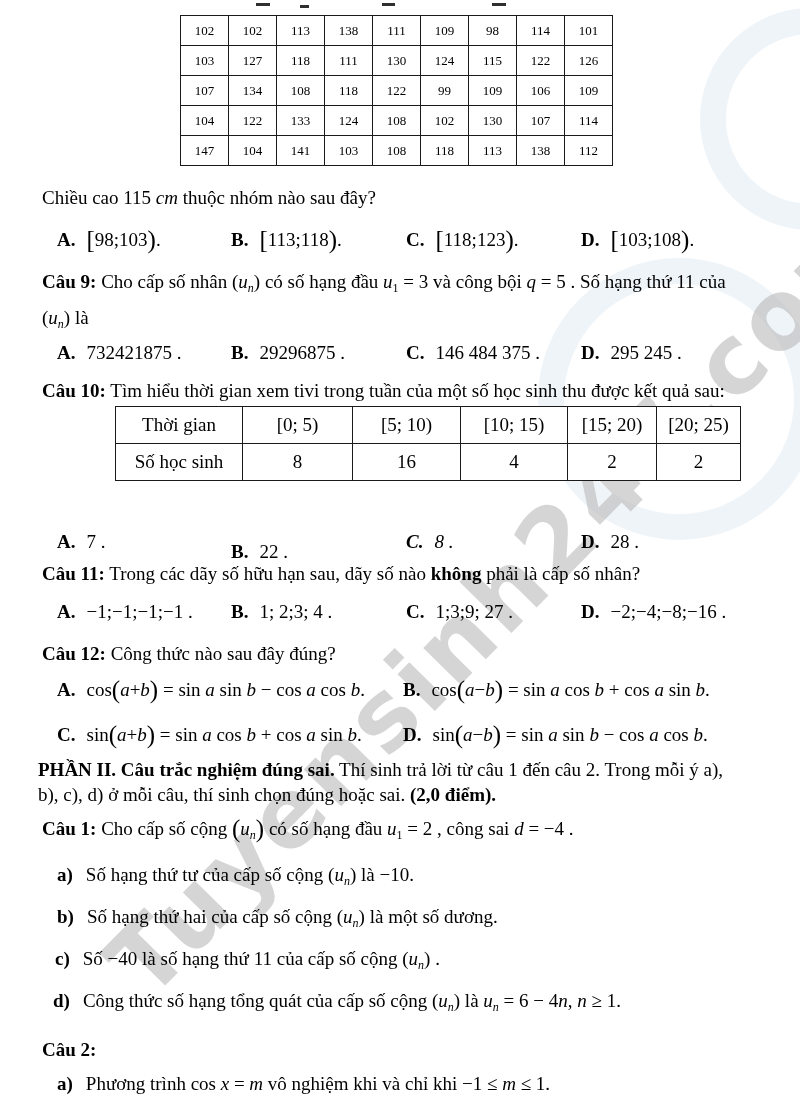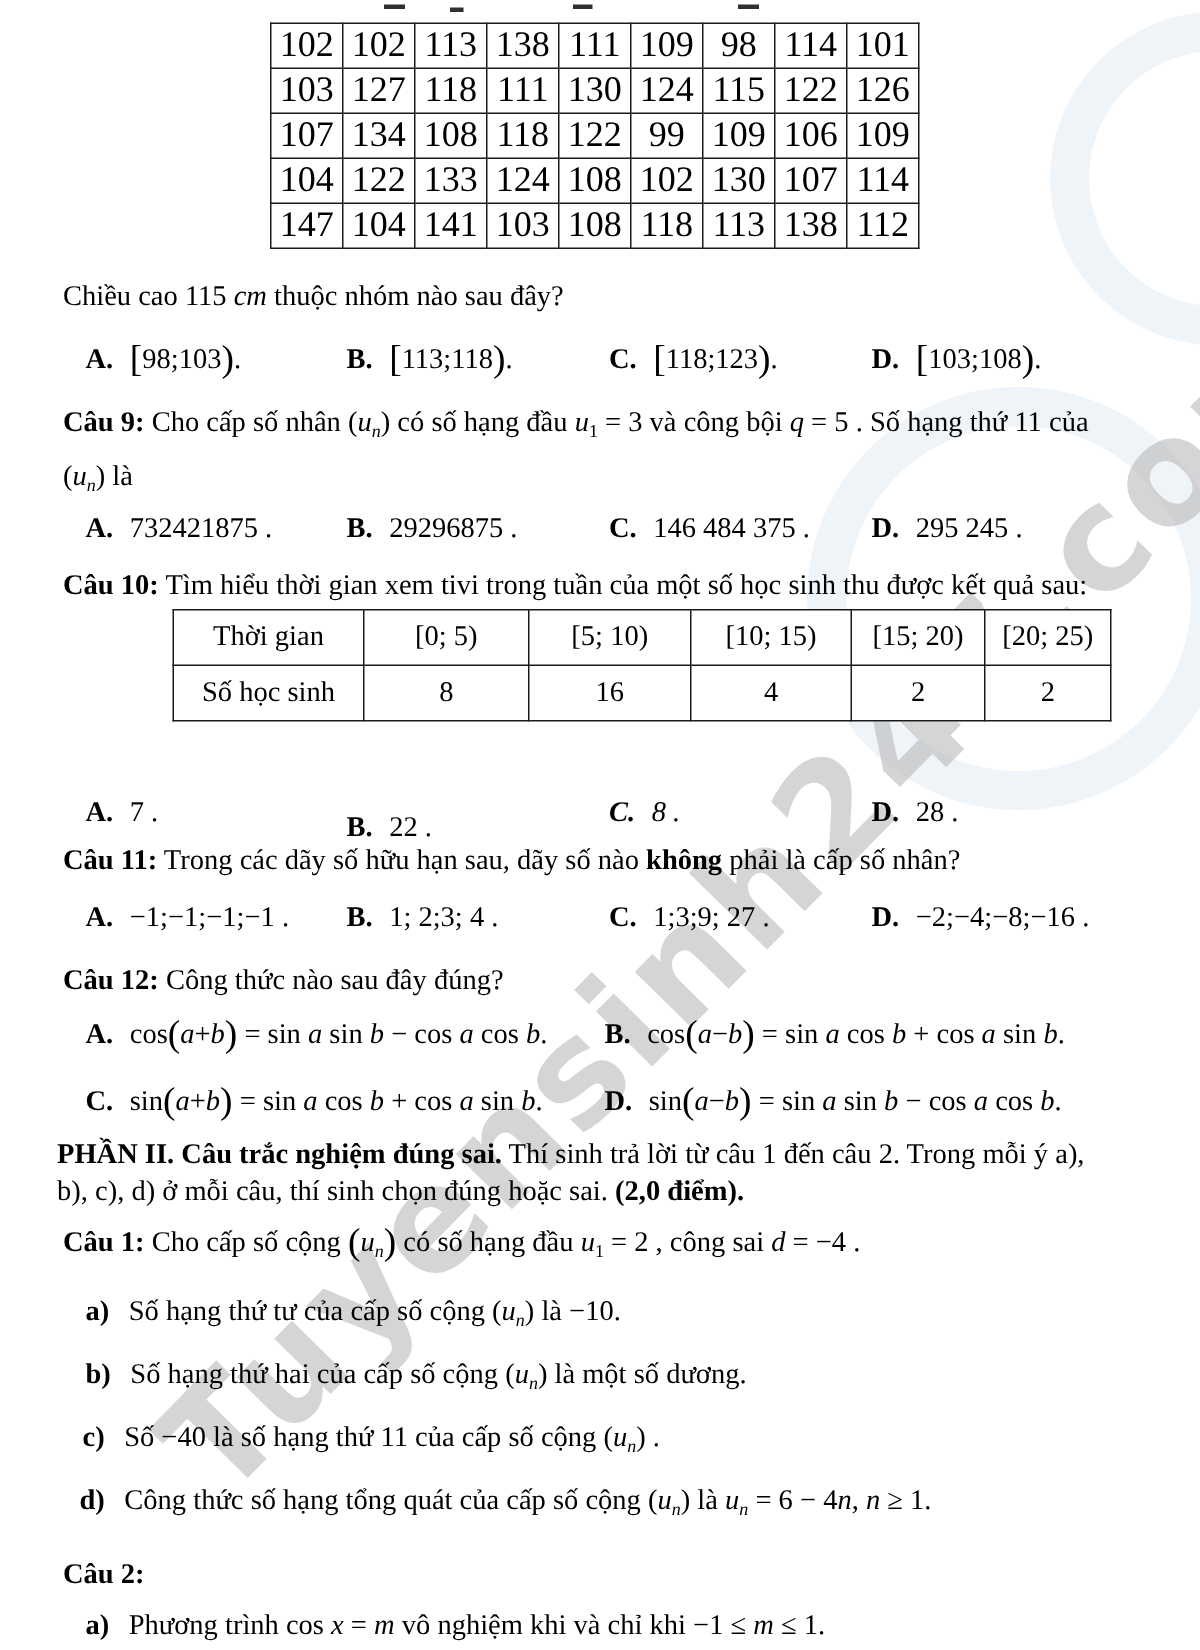--- a/index.html
+++ b/index.html
@@ -14,21 +14,21 @@
   .z{z-index:2;}
   .line{white-space:nowrap;}
   
   .run-b{font-weight:700;}
   .run-i{font-style:italic;}
   .run-sub{font-size:12px;vertical-align:-4px;}
   .run-isub{font-style:italic;font-size:12px;vertical-align:-4px;}
   .run-lp{font-size:25px;line-height:19px;vertical-align:-2px;}
   
   table{border-collapse:collapse;background:#fff;}
-  .t1 td{width:47px;height:29px;text-align:center;border:1.6px solid var(--table-border,#1a1a1a);padding:0;font-size:24px;}
+  .t1 td{width:47px;height:29px;text-align:center;border:1.6px solid var(--table-border,#1a1a1a);padding:0;font-size:13px;}
   .t2 td{height:36px;text-align:center;border:1.6px solid var(--table-border,#1a1a1a);padding:0 4px;font-size:19px;}
   
   .opt-row{left:0;top:0;width:800px;height:26px;}
   .opt{position:absolute;white-space:nowrap;}
   .opt-label{font-weight:700;margin-right:11px;}
   
   .item{white-space:nowrap;}
   .item-label{font-weight:700;margin-right:13px;}
   
   .wm-text{

